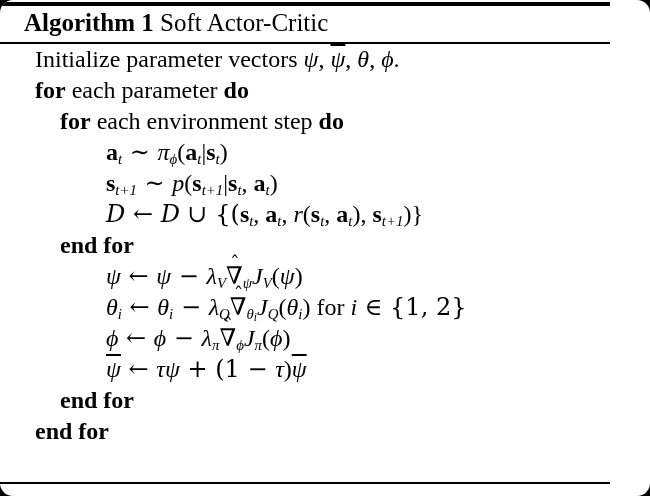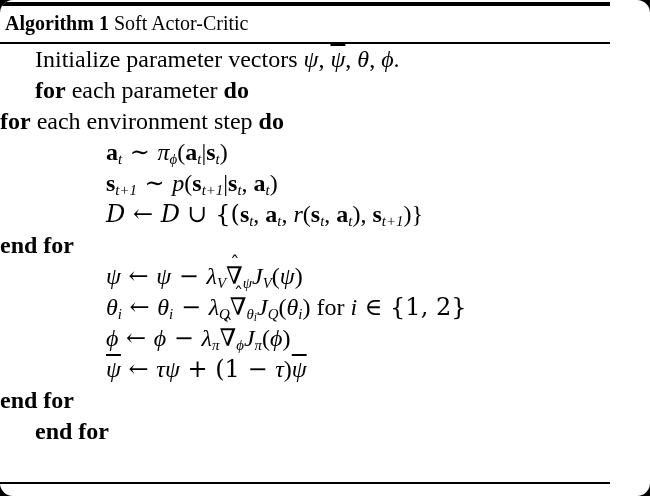--- a/index.html
+++ b/index.html
@@ -16,37 +16,37 @@
     border-radius: 13px;
     overflow: hidden;
     color: #000;
   }
   .rule { position: absolute; left: 0; background: #000; }
   .rule.top { top: 2px;   width: 610px; height: 4px; }
   .rule.mid { top: 42px;  width: 610px; height: 2px; }
   .rule.bot { top: 482px; width: 610px; height: 2px; }
 
   .algo-title {
-    position: absolute; top: 9px; left: 5px;
-    font-size: 20px; line-height: 28px;
+    position: absolute; top: 9px; left: 24px;
+    font-size: 25px; line-height: 28px;
     white-space: pre;
     font-family: Liberation Serif, serif;
   }
   .algo-title .lbl { font-weight: bold; }
 
   .algo-body {
     position: absolute; top: 44px; left: 0; right: 0;
   }
   .line {
     font-size: 24px;
     height: 31px; line-height: 31px;
     white-space: pre;
   }
   .ind0 { padding-left: 35px; }
-  .ind1 { }
+  .ind1 { padding-left: 60px; }
   .ind2 { padding-left: 106px; }
 
   .seg       { font-style: normal; }
   .seg.b     { font-weight: bold; }
   .seg.i     { font-style: italic; }
   .seg.cal   { font-style: italic; font-family: "DejaVu Serif", serif; }
   .seg.bar   { text-decoration: overline; text-decoration-thickness: 2px; }
   .seg.sub   { font-size: 0.62em; vertical-align: -0.28em; }
   .seg.sub2  { font-size: 0.48em; vertical-align: -0.55em; }
   .seg.mathsym { font-family: "DejaVu Serif", "Liberation Serif", serif; }

